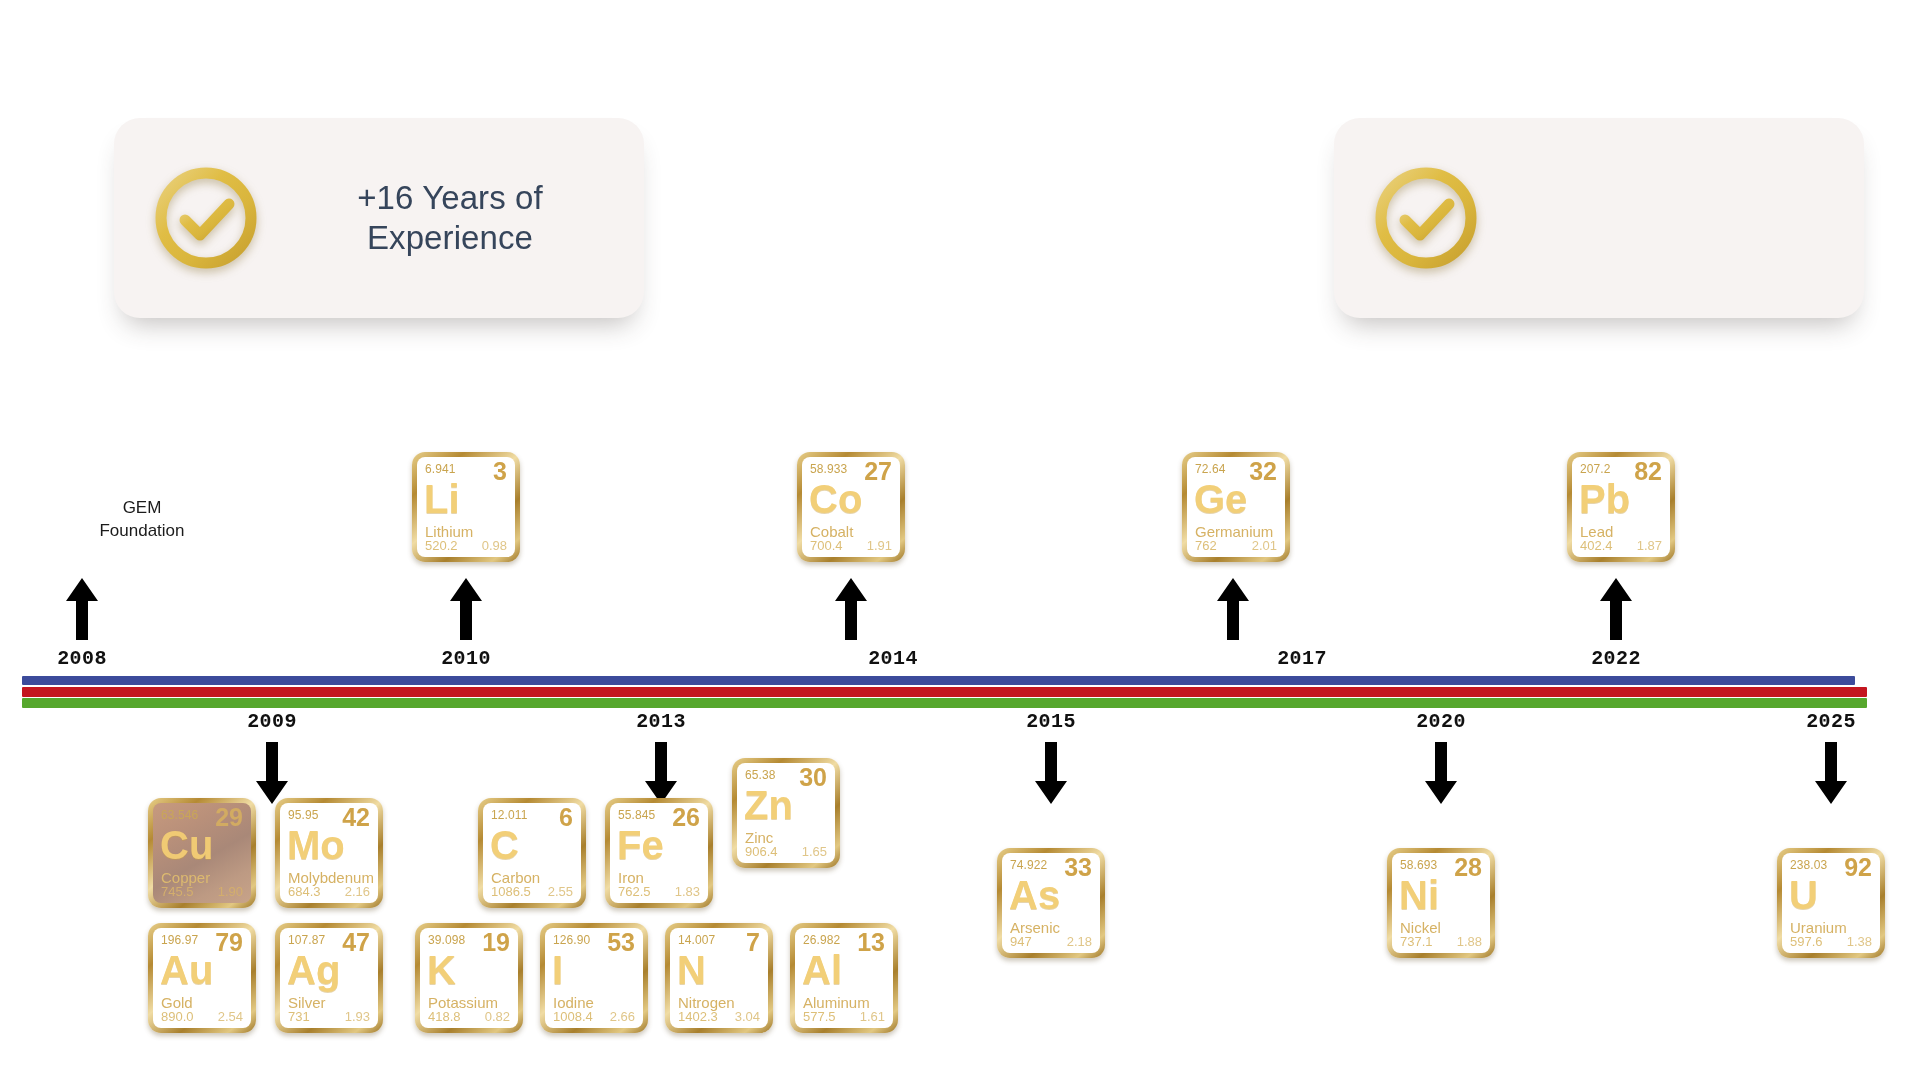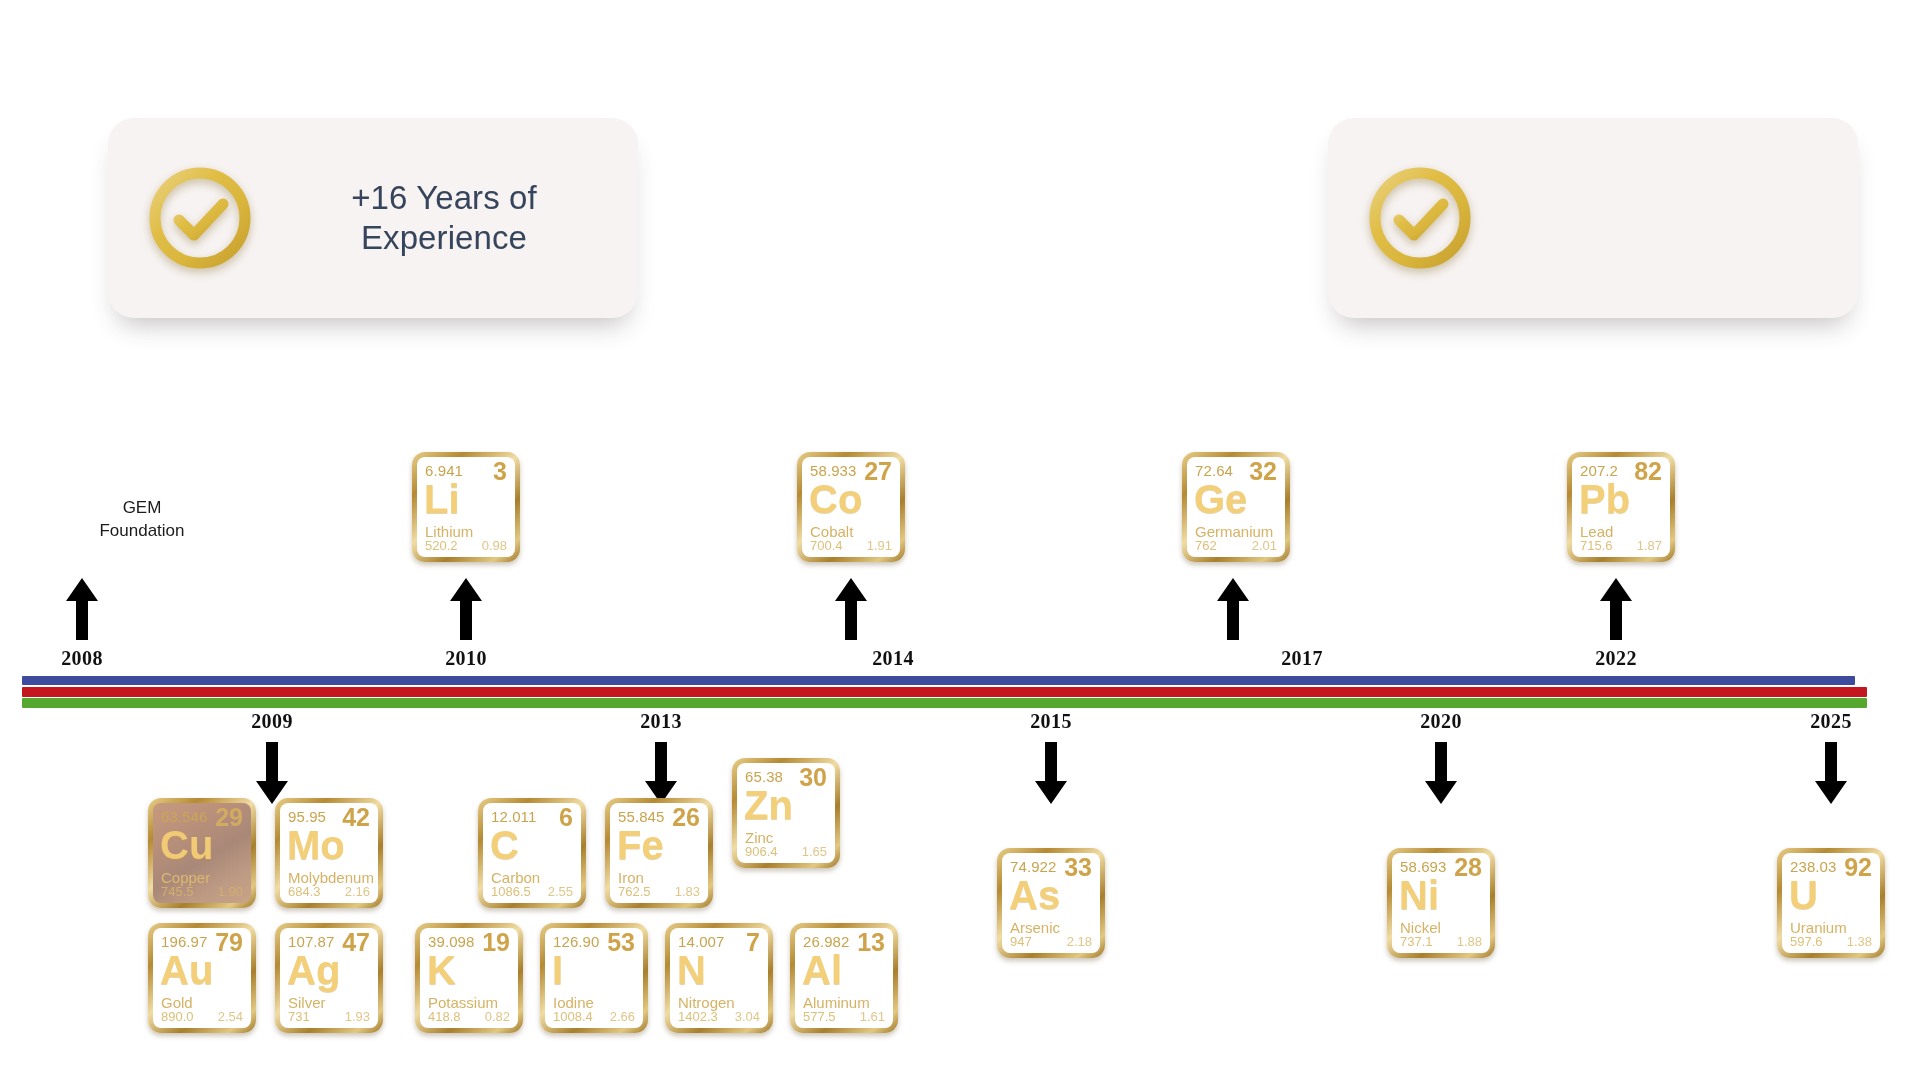--- a/index.html
+++ b/index.html
@@ -5,21 +5,21 @@
 <style>
   html,body{margin:0;padding:0;}
   body{
     width:1920px;height:1080px;position:relative;overflow:hidden;
     background:#ffffff;
     font-family:"Liberation Sans","DejaVu Sans",sans-serif;
   }
   .stage{position:absolute;inset:0;}
 
   
-  .cards{position:absolute;left:10px;top:118px;width:1840px;height:210px;}
+  .cards{position:absolute;left:16px;top:118px;width:1840px;height:210px;}
   .card{
     position:absolute;top:0;height:200px;
     background:#f7f3f2;border-radius:26px;
     box-shadow:0 16px 26px -10px rgba(60,50,45,.30);
     display:flex;align-items:center;gap:24px;
     padding:0 30px 0 36px;box-sizing:border-box;
   }
   .card--1{left:98px;width:530px;}
   .card--2{left:718px;width:530px;}
   .card--3{left:1318px;width:530px;}
@@ -36,21 +36,21 @@
   
   .tl-bar{position:absolute;left:22px;top:676px;}
   .stripe{position:absolute;left:0;border-radius:1px;}
   .s-blue{top:0;height:9px;width:1833px;background:#3c4b9b;}
   .s-red{top:11px;height:10px;width:1845px;background:#c4161f;}
   .s-green{top:22px;height:10px;width:1845px;background:#56a72d;}
 
   .year{
     position:absolute;color:#111;font-size:20px;font-weight:bold;
     letter-spacing:.4px;white-space:nowrap;transform:translateX(-50%);
-    font-family:Liberation Serif, serif;
+    font-family:Liberation Mono, monospace;
   }
   .year--above{top:647px;}
   .year--below{top:710px;}
 
   .arrow{position:absolute;transform:translateX(-50%);}
   .arrow svg{display:block;}
 
   .gem-label{
     position:absolute;left:82px;top:497px;width:120px;text-align:center;
     color:#1b1b1b;font-size:17px;line-height:1.35;
@@ -60,21 +60,21 @@
   .tile{
     position:absolute;width:108px;height:110px;box-sizing:border-box;
     border-radius:13px;
     background:
       linear-gradient(#fff,#fff) padding-box,
       linear-gradient(140deg,#e8cf8a 0%,#b58a33 22%,#f0dca4 46%,#a87f2c 68%,#e2c882 88%,#9d7526 100%) border-box;
     border:5px solid transparent;
     box-shadow:0 3px 5px rgba(90,70,30,.30);
   }
   .tile-in{position:relative;width:100%;height:100%;border-radius:8px;overflow:hidden;}
-  .t-mass{position:absolute;left:8px;top:5px;font-size:15px;color:#c9a44e;letter-spacing:.1px;}
+  .t-mass{position:absolute;left:8px;top:5px;font-size:12px;color:#c9a44e;letter-spacing:.1px;}
   .t-num{position:absolute;right:8px;top:1px;font-size:25px;color:#cfa349;font-weight:bold;line-height:1.1;}
   .t-sym{
     position:absolute;left:7px;top:22px;font-size:40px;line-height:1;font-weight:bold;
     color:#f2cf78;
     text-shadow:0 1px 0 rgba(200,160,70,.45);
   }
   .t-name{position:absolute;left:8px;top:66px;font-size:15px;color:#d6b264;}
   .t-ion{position:absolute;left:8px;bottom:4px;font-size:13px;color:#ddbf78;}
   .t-en{position:absolute;right:8px;bottom:4px;font-size:13px;color:#e0c689;}
 
@@ -229,21 +229,21 @@
           <span class="t-ion">762</span>
           <span class="t-en">2.01</span>
         </div>
       </div>
       <div class="tile" style="left: 1567px; top: 452px;">
         <div class="tile-in">
           <span class="t-mass">207.2</span>
           <span class="t-num">82</span>
           <span class="t-sym">Pb</span>
           <span class="t-name">Lead</span>
-          <span class="t-ion">715.6</span>
+          <span class="t-ion">402.4</span>
           <span class="t-en">1.87</span>
         </div>
       </div>
       <div class="tile tile--cu" style="left: 148px; top: 798px;">
         <div class="tile-in">
           <span class="t-mass">63.546</span>
           <span class="t-num">29</span>
           <span class="t-sym">Cu</span>
           <span class="t-name">Copper</span>
           <span class="t-ion">745.5</span>

